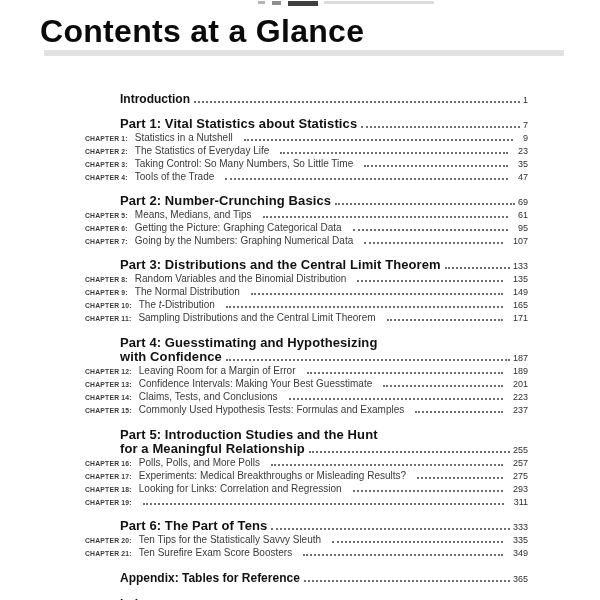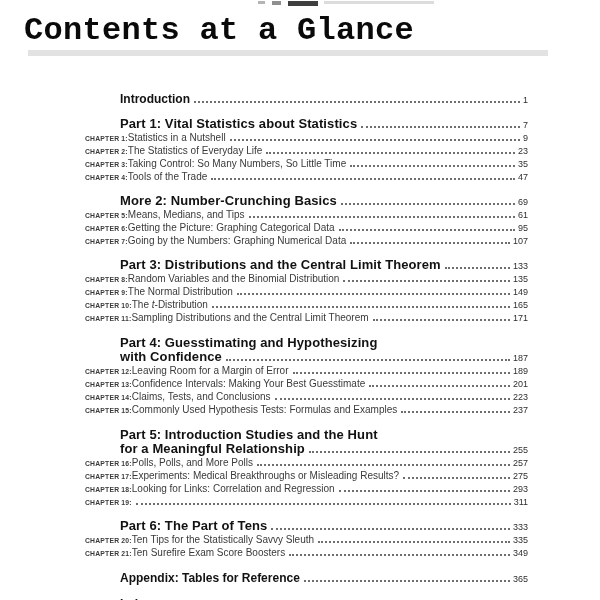--- a/index.html
+++ b/index.html
@@ -9,42 +9,42 @@
     position:relative;color:#1a1a1a;
   }
   
   .top-fragment{position:absolute;top:0;left:0;width:600px;height:8px;}
   .frag-mark{position:absolute;top:1px;background:#9a9a9a;}
   .frag-m1{left:258px;width:7px;height:3px;background:#b5b5b5;}
   .frag-m2{left:272px;width:9px;height:4px;background:#8f8f8f;}
   .frag-bar{left:288px;width:30px;height:5px;background:#3f3f3f;}
   .frag-smear{left:324px;width:110px;height:3px;background:#dcdcdc;}
 
-  .title-wrap{position:absolute;top:14px;left:24px;width:552px;font-family:Liberation Mono, monospace;}
+  .title-wrap{position:absolute;top:14px;left:40px;width:552px;}
   .page-title{
     font-size:32px;font-weight:bold;color:#0a0a0a;margin:0;
     letter-spacing:0.3px;line-height:34px;white-space:nowrap;
   }
   .title-rule{height:6px;background:#e2e2e2;margin:2px 0 0 4px;width:520px;}
 
   .toc{position:absolute;top:80px;left:85px;width:443px;}
   .row{display:flex;align-items:flex-end;}
   .leader{flex:1 1 auto;border-bottom:2px dotted #6e6e6e;margin:0 3px 3px 4px;min-width:12px;}
   .page-num{flex:0 0 auto;font-size:9px;color:#2e2e2e;line-height:11px;}
 
   .single-row{margin-top:11px;height:15px;}
   .single-label{font-size:12px;font-weight:bold;color:#121212;white-space:nowrap;line-height:14px;}
   .indent{margin-left:35px;}
 
   .part-block{margin-top:9px;}
   .part-line1{margin-left:35px;height:15px;}
   .part-title{font-size:13px;font-weight:bold;color:#121212;white-space:nowrap;line-height:15px;letter-spacing:0.1px;text-align:center;}
   .part-flex{margin-left:35px;height:16px;}
 
-  .chapter-row{height:13px;font-size:10px;color:#3a3a3a;}
+  .chapter-row{height:13px;font-size:10px;color:#3a3a3a;gap:7px;}
   .ch-label{
     flex:0 0 35px;font-size:6.8px;font-weight:bold;color:#3a3a3a;
     letter-spacing:0.2px;line-height:9px;padding-bottom:1px;white-space:nowrap;
   }
   .ch-title{flex:0 0 auto;white-space:nowrap;line-height:12px;}
   .ital{font-style:italic;}
 </style>
 </head>
 <body>
 
@@ -92,21 +92,21 @@
       <span class="page-num">35</span>
     </div>
     <div class="row chapter-row">
       <span class="ch-label">CHAPTER 4:</span>
       <span class="ch-title">Tools of the Trade</span>
       <span class="leader"></span>
       <span class="page-num">47</span>
     </div>
     <div class="part-block">
       <div class="row part-flex">
-        <span class="part-title">More 2: Number-Crunching Basics</span>
+        <span class="part-title">Part 2: Number-Crunching Basics</span>
         <span class="leader"></span>
         <span class="page-num">69</span>
       </div>
     </div>
     <div class="row chapter-row">
       <span class="ch-label">CHAPTER 5:</span>
       <span class="ch-title">Means, Medians, and Tips</span>
       <span class="leader"></span>
       <span class="page-num">61</span>
     </div>

